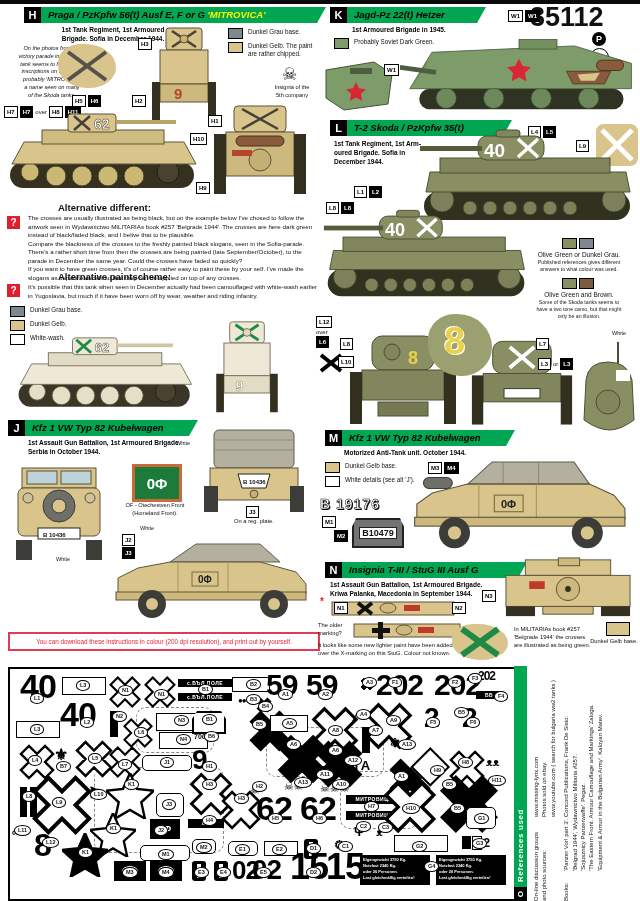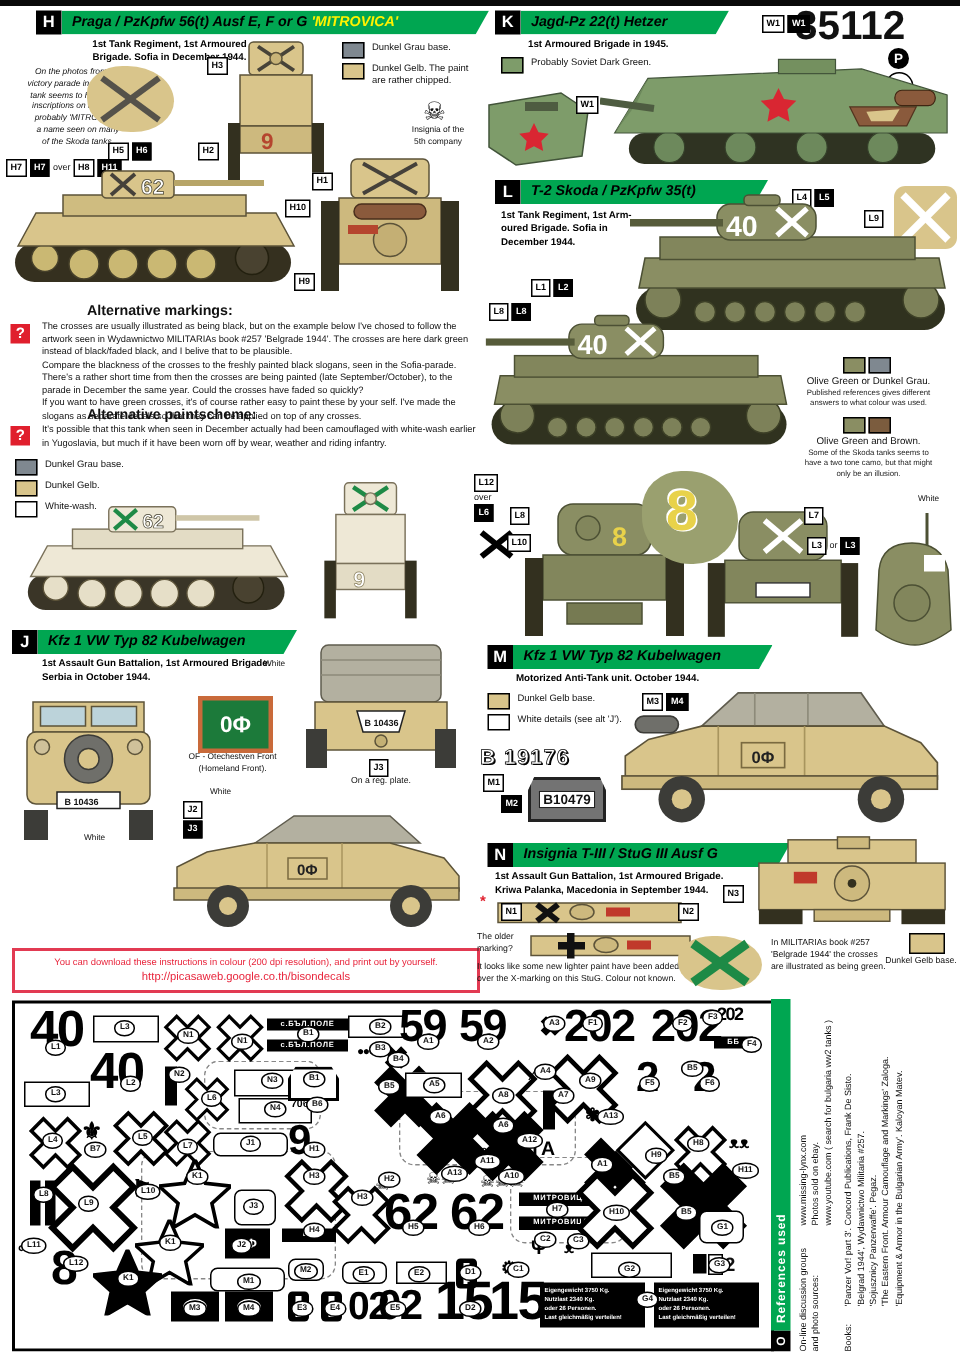--- a/index.html
+++ b/index.html
@@ -167,21 +167,21 @@
 <div class="abs tags" style="left:208px;top:115px;">
     <span class="tag">H1</span>
   </div>
 <div class="abs tags" style="left:190px;top:133px;">
     <span class="tag">H10</span>
   </div>
 <div class="abs tags" style="left:196px;top:182px;">
     <span class="tag">H9</span>
   </div>
 
-<div class="abs h2" style="left:58px;top:202px;">Alternative markings:</div>
+<div class="abs h2" style="left:58px;top:202px;">Alternative different:</div>
 <div class="abs qbox" style="left:7px;top:216px;">?</div>
 <div class="abs para" style="left:28px;top:214px;width:292px;">The crosses are usually illustrated as being black, but on the example below I've chosed to follow the artwork seen in Wydawnictwo MILITARIAs book #257 'Belgrade 1944'. The crosses are here dark green instead of black/faded black, and I belive that to be plausible.
 Compare the blackness of the crosses to the freshly painted black slogans, seen in the Sofia-parade.
 There's a rather short time from then the crosses are being painted (late September/October), to the parade in December the same year. Could the crosses have faded so quickly?
 If you want to have green crosses, it's of course rather easy to paint these by your self. I've made the slogans as separate decals so that they can be applied on top of any crosses.</div>
 <div class="abs h2" style="left:58px;top:271px;">Alternative paintscheme:</div>
 <div class="abs qbox" style="left:7px;top:284px;">?</div>
 <div class="abs para" style="left:28px;top:283px;width:292px;">It's possible that this tank when seen in December actually had been camouflaged with white-wash earlier
 in Yugoslavia, but much if it have been worn off by wear, weather and riding infantry.</div>
 <div class="abs" style="left:10px;top:306px;width:90px;">
@@ -504,21 +504,20 @@
     <rect x="8" y="60" width="190" height="8" fill="#cdb97e" stroke="#5c5339"></rect>
     <circle cx="44" cy="72" r="14" fill="#3c3c38"></circle>
       <circle cx="44" cy="72" r="6" fill="#d9c58b"></circle>
     <circle cx="166" cy="72" r="14" fill="#3c3c38"></circle>
       <circle cx="166" cy="72" r="6" fill="#d9c58b"></circle>
   </svg>
 </div>
 
 <div class="abs dl" style="left:8px;top:632px;width:300px;">
   <div class="l1">You can download these instructions in colour (200 dpi resolution), and print out by yourself.</div>
-  <div class="l2">http://picasaweb.google.co.th/bisondecals</div>
 </div>
 
 <div class="abs" style="left:325px;top:430px;display:flex;">
   <div class="sec-letter">M</div>
   <div class="sec-bar" style="width:166px;">Kfz 1 VW Typ 82 Kubelwagen</div>
 </div>
 <div class="abs sub b" style="left:344px;top:449px;">Motorized Anti-Tank unit. October 1944.</div>
 <div class="abs" style="left:325px;top:462px;width:110px;">
     <div class="lg-row">
       <span class="sw" style="background: rgb(217, 197, 139);"></span>

